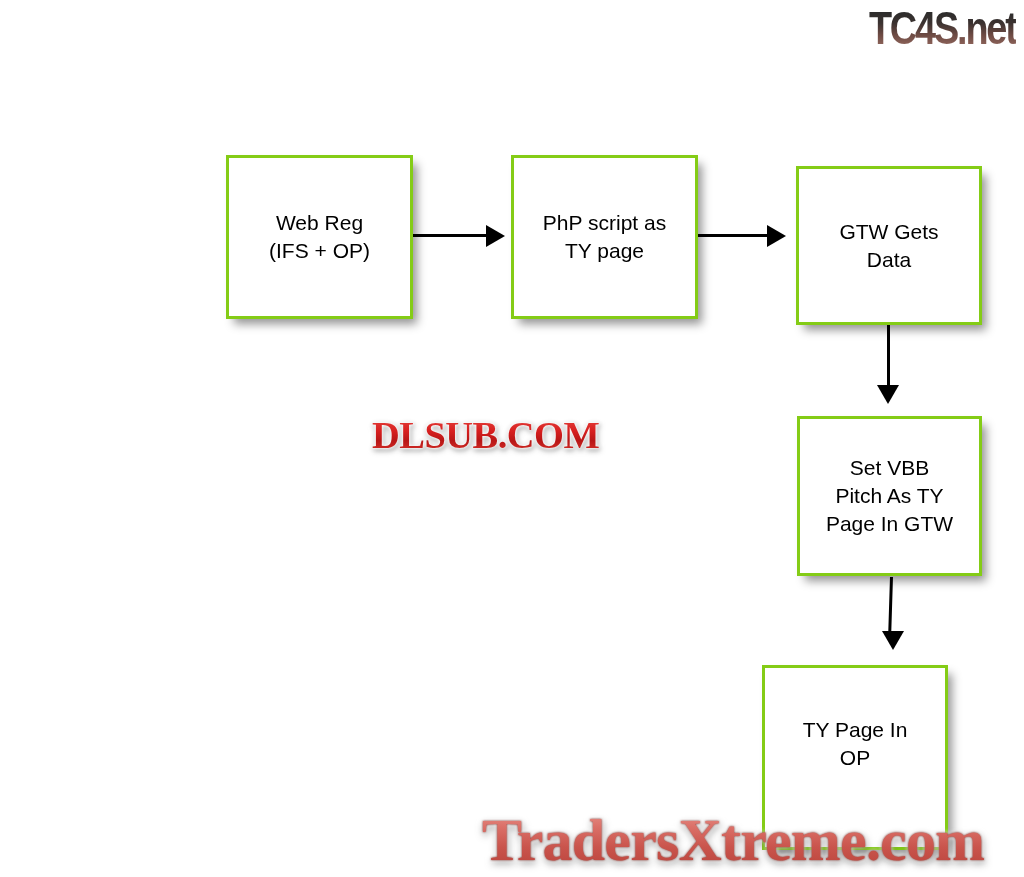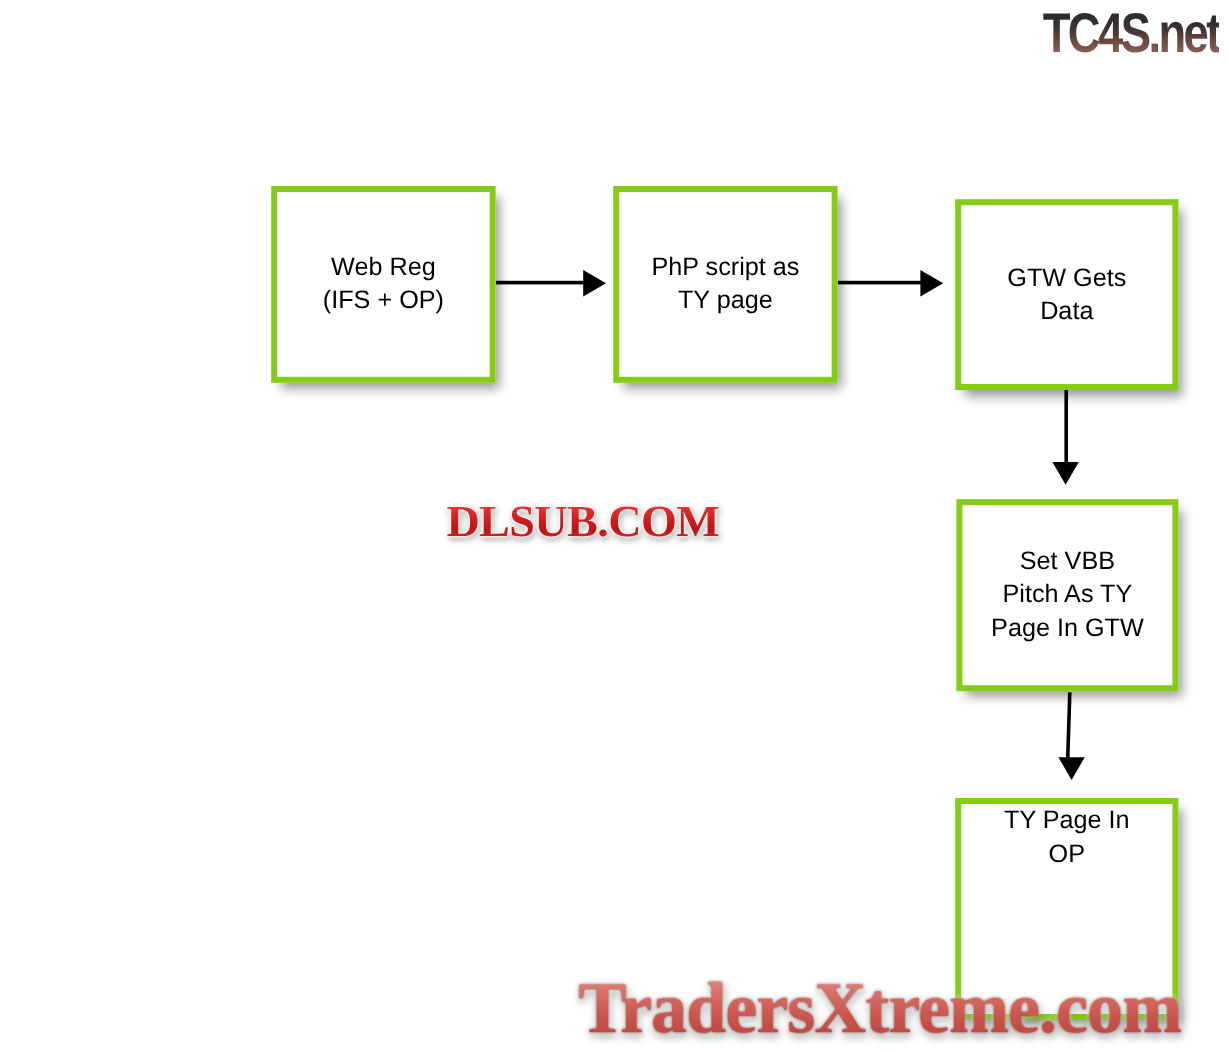--- a/index.html
+++ b/index.html
@@ -49,41 +49,41 @@
     background-clip: text;
     color: transparent;
     -webkit-text-fill-color: transparent;
     white-space: nowrap;
   }
 
   
   .flow-box {
     position: absolute;
     background: #ffffff;
-    border: 5px solid #84cc16;
+    border: 3px solid #84cc16;
     box-sizing: border-box;
     box-shadow: 6px 7px 9px -2px rgba(0,0,0,0.42);
     display: flex;
     align-items: center;
     justify-content: center;
     text-align: center;
     color: #000000;
     font-family: "Liberation Sans", sans-serif;
     font-size: 21px;
     line-height: 1.33;
     z-index: 3;
   }
   .flow-box .box-text { display: block; white-space: pre-line; }
 
   #box-web-reg      { left: 226px; top: 155px; width: 187px; height: 164px; }
   #box-php-script   { left: 511px; top: 155px; width: 187px; height: 164px; }
   #box-gtw-gets     { left: 796px; top: 166px; width: 186px; height: 159px; }
   #box-set-vbb      { left: 797px; top: 416px; width: 185px; height: 160px; }
-  #box-ty-page-op   { left: 796px; top: 665px; width: 186px; height: 185px;
-                      align-items: flex-start; }
+  #box-ty-page-op   { left: 762px; top: 665px; width: 186px; height: 185px;
+                      align-items: flex-start; padding-top: 48px; }
   .conn-line-h {
     position: absolute;
     height: 3px;
     background: #000000;
   }
   .conn-line-v {
     position: absolute;
     width: 3px;
     background: #000000;
   }

